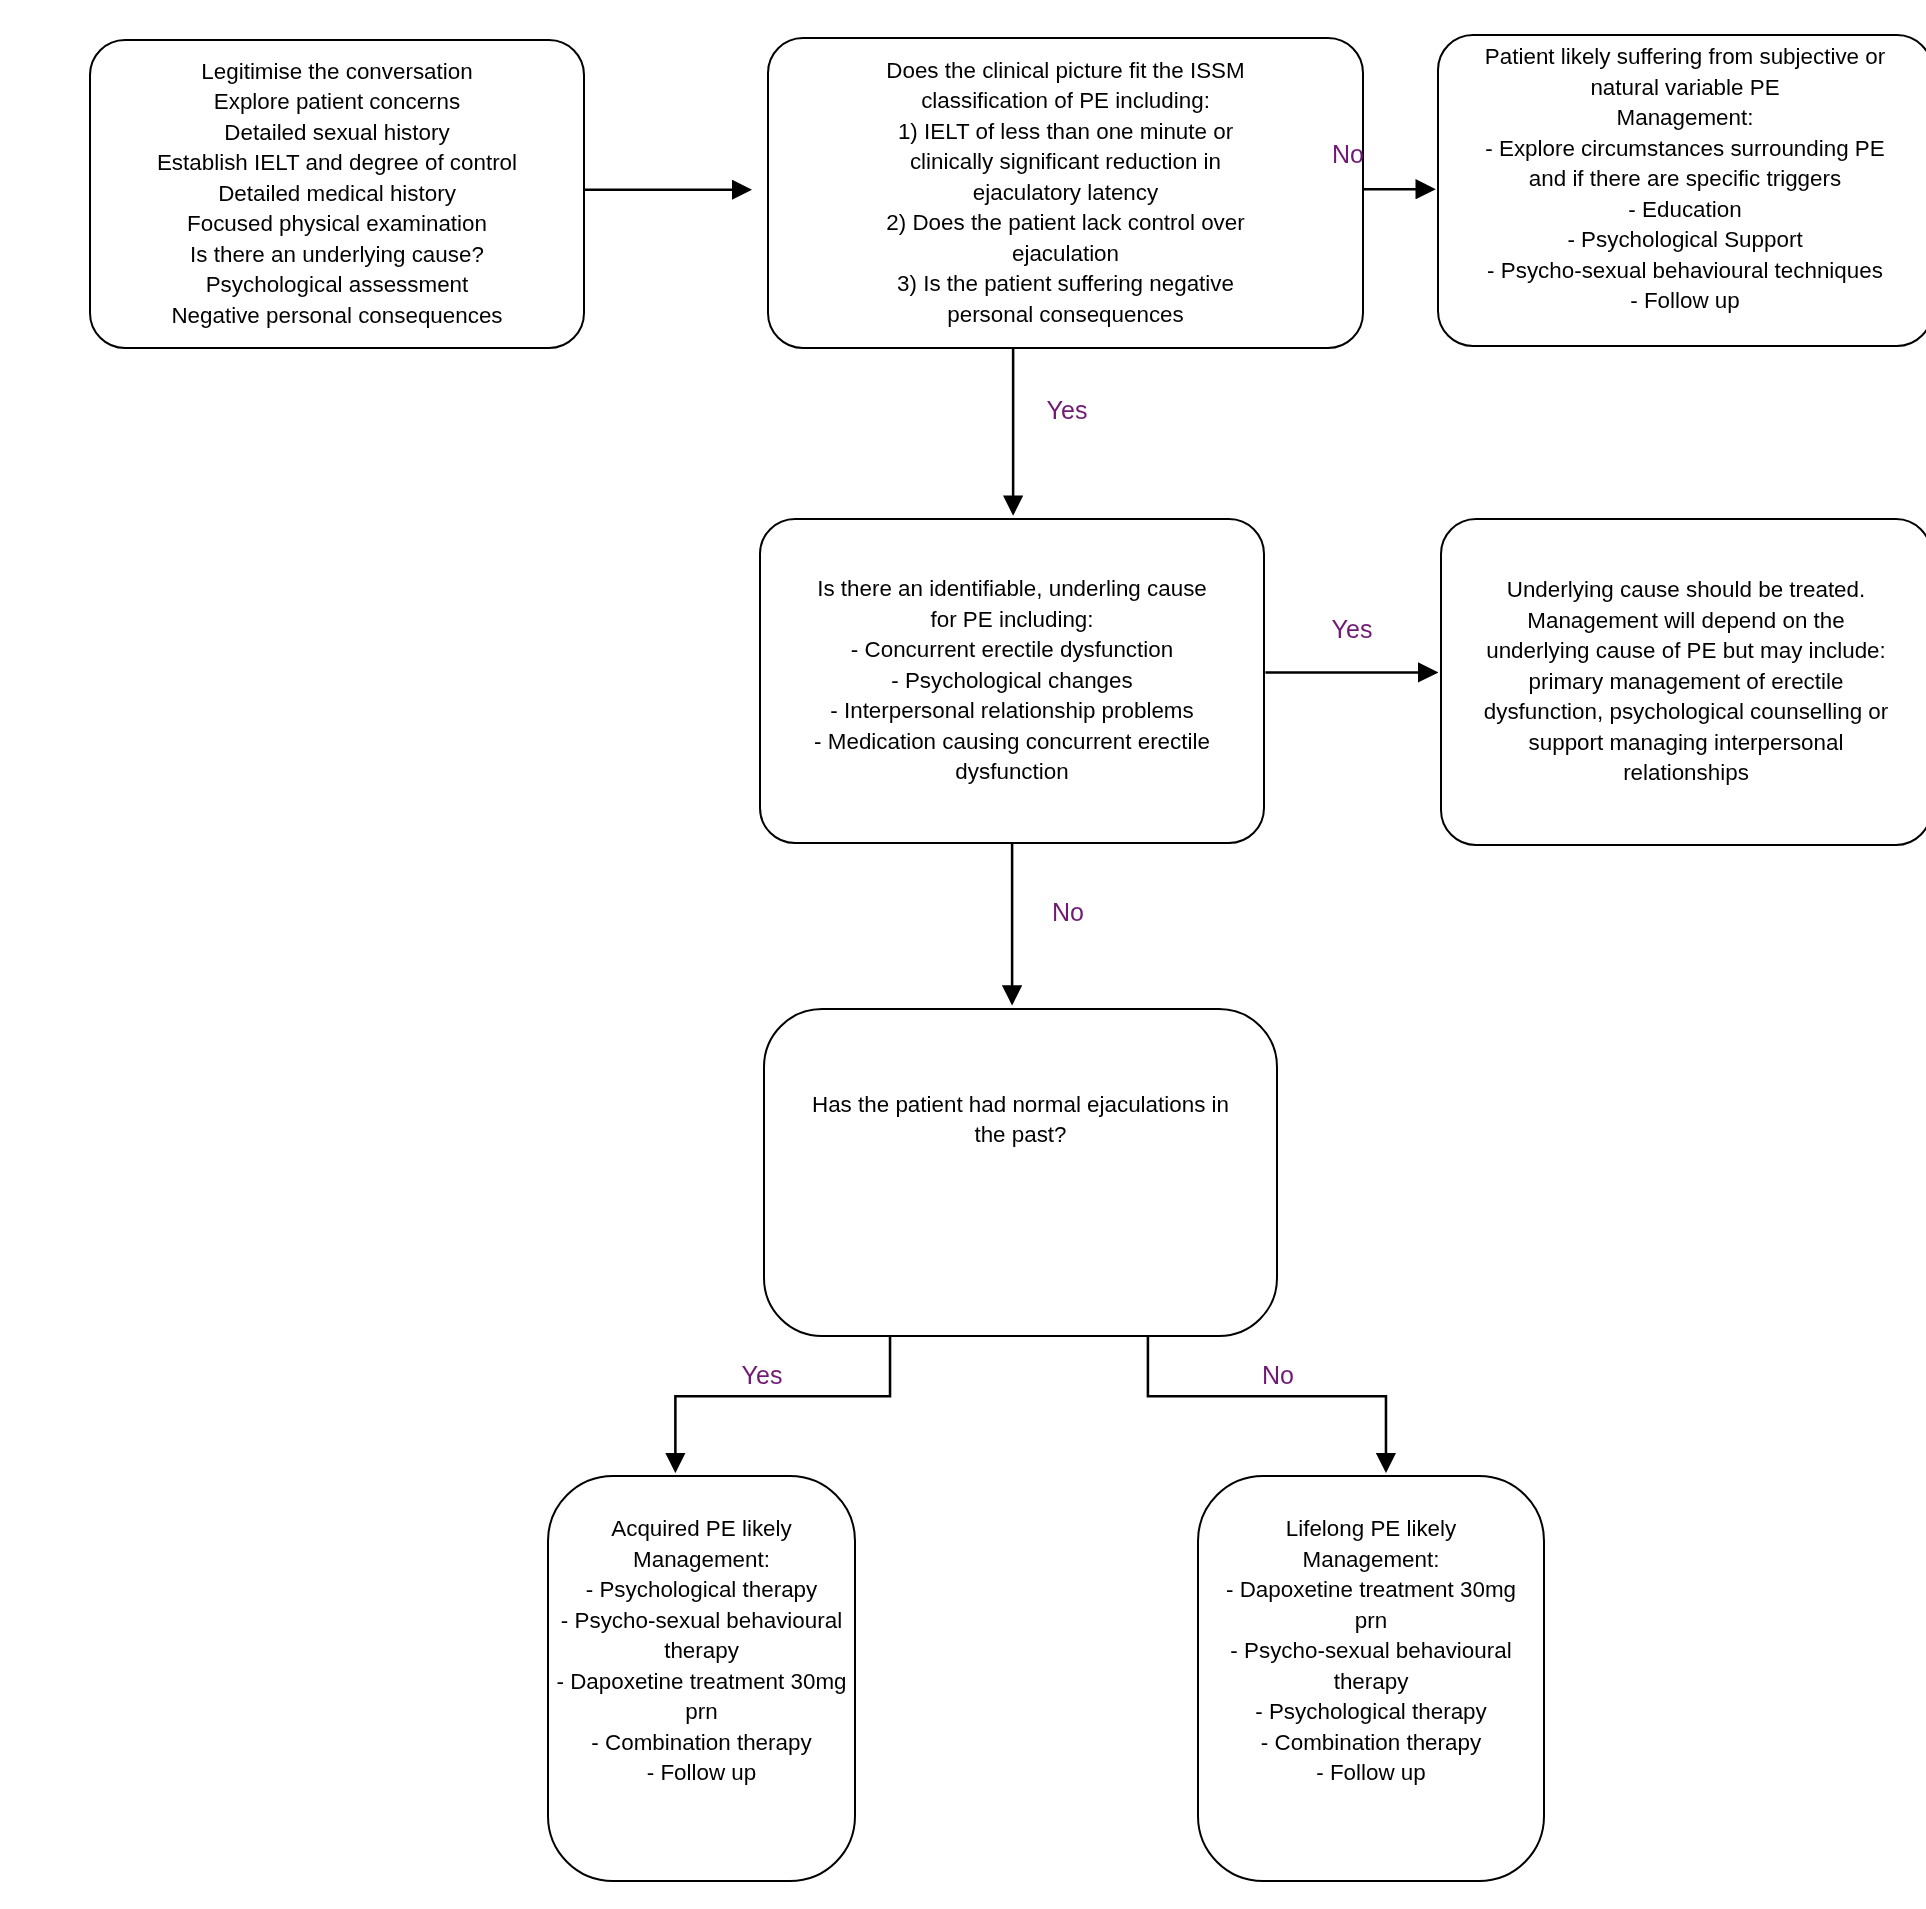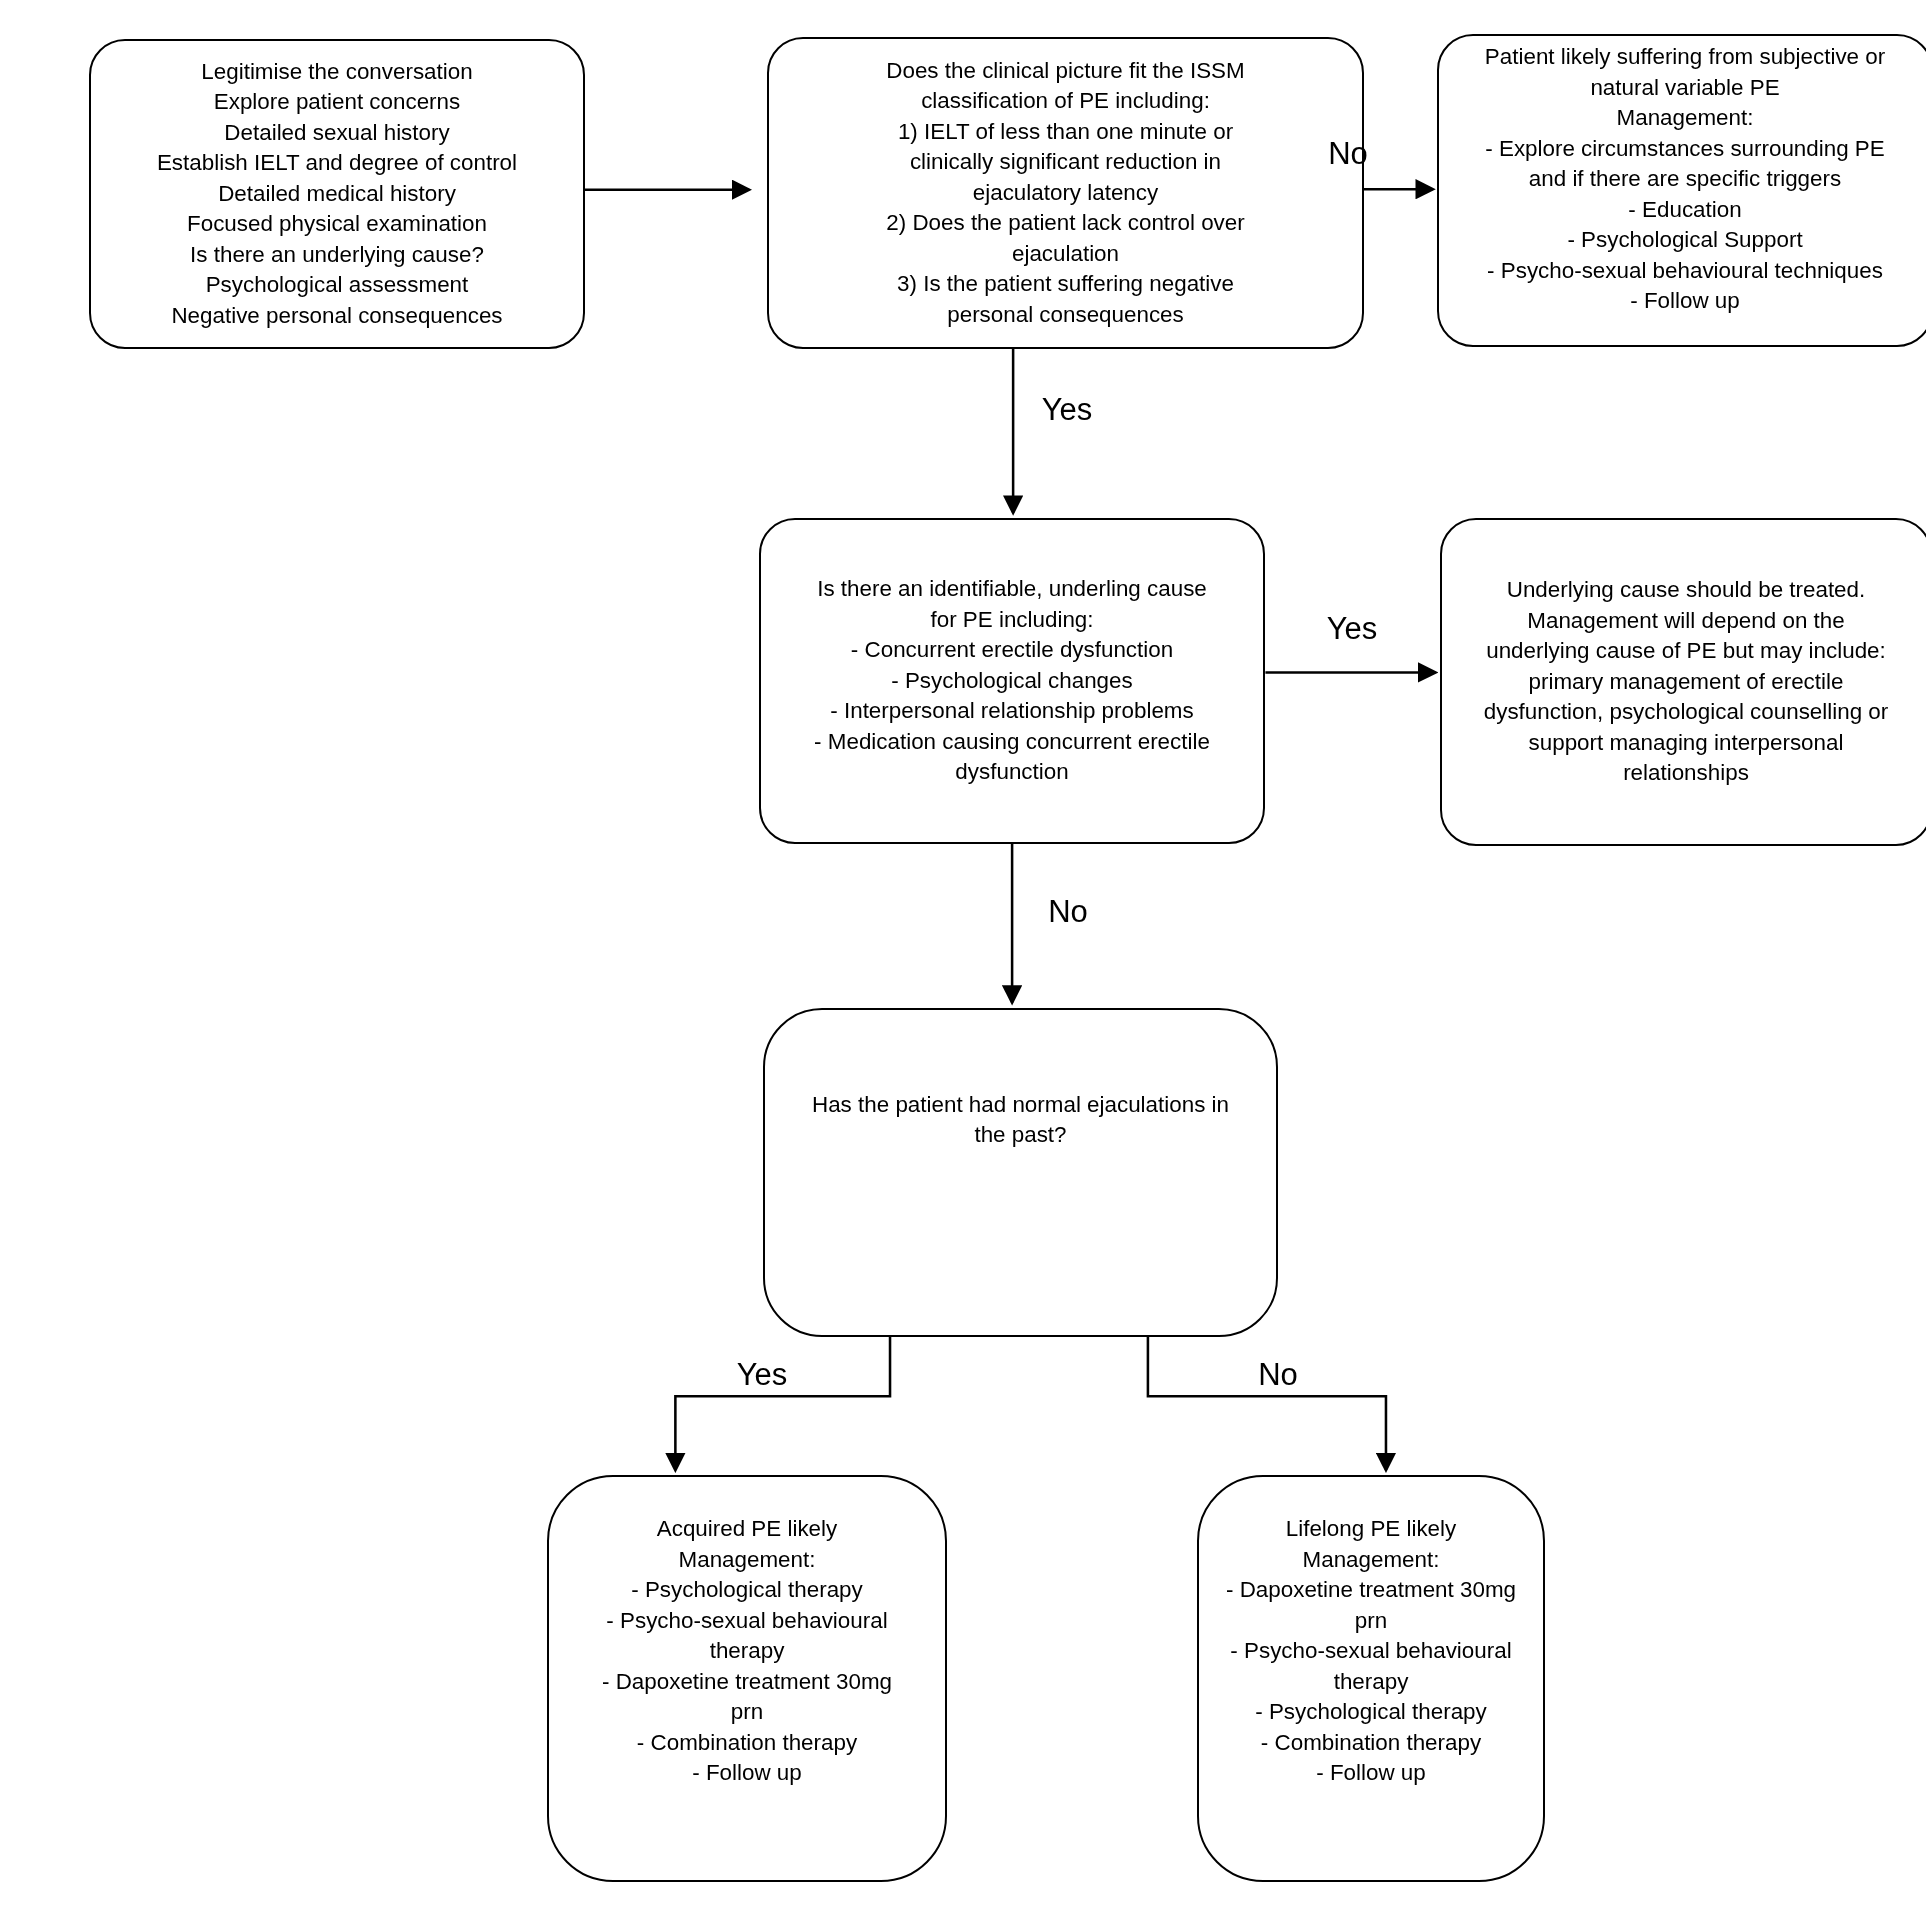--- a/index.html
+++ b/index.html
@@ -40,23 +40,23 @@
   }
   .r70  { border-radius: 36px; }
   .r115 { border-radius: 59px; }
   .r130 { border-radius: 66px; }
   .top-align { align-items: flex-start; padding-top: 6.1px; }
   .lift-210 { padding-bottom: 107px; }
   .lift-110 { padding-bottom: 56px; }
   .edge-label {
     position: absolute;
     transform: translate(-50%, -50%);
-    font-size: 31px;
+    font-size: 25px;
     line-height: 26.5px;
-    color: #000000;
+    color: #701a75;
     white-space: nowrap;
   }
 </style>
 </head>
 <body>
 
 <div id="canvas">
 
   <svg id="connectors" viewBox="0 0 3786 3753" xmlns="http://www.w3.org/2000/svg">
     <defs>
@@ -115,21 +115,21 @@
 the past?</div>
 
   <div class="node r70" style="left:1397px; top:518px; width:492px; height:328px;">Underlying cause should be treated.
 Management will depend on the
 underlying cause of PE but may include:
 primary management of erectile
 dysfunction, psychological counselling or
 support managing interpersonal
 relationships</div>
 
-  <div class="node r130 lift-110" style="left:504px; top:1475px; width:400px; height:407px;text-align:center;">Acquired PE likely
+  <div class="node r130 lift-110" style="left:504px; top:1475px; width:309px; height:407px;text-align:center;">Acquired PE likely
 Management:
 - Psychological therapy
 - Psycho-sexual behavioural
 therapy
 - Dapoxetine treatment 30mg
 prn
 - Combination therapy
 - Follow up</div>
 
   <div class="node r130 lift-110" style="left:1154px; top:1475px; width:348px; height:407px;">Lifelong PE likely

